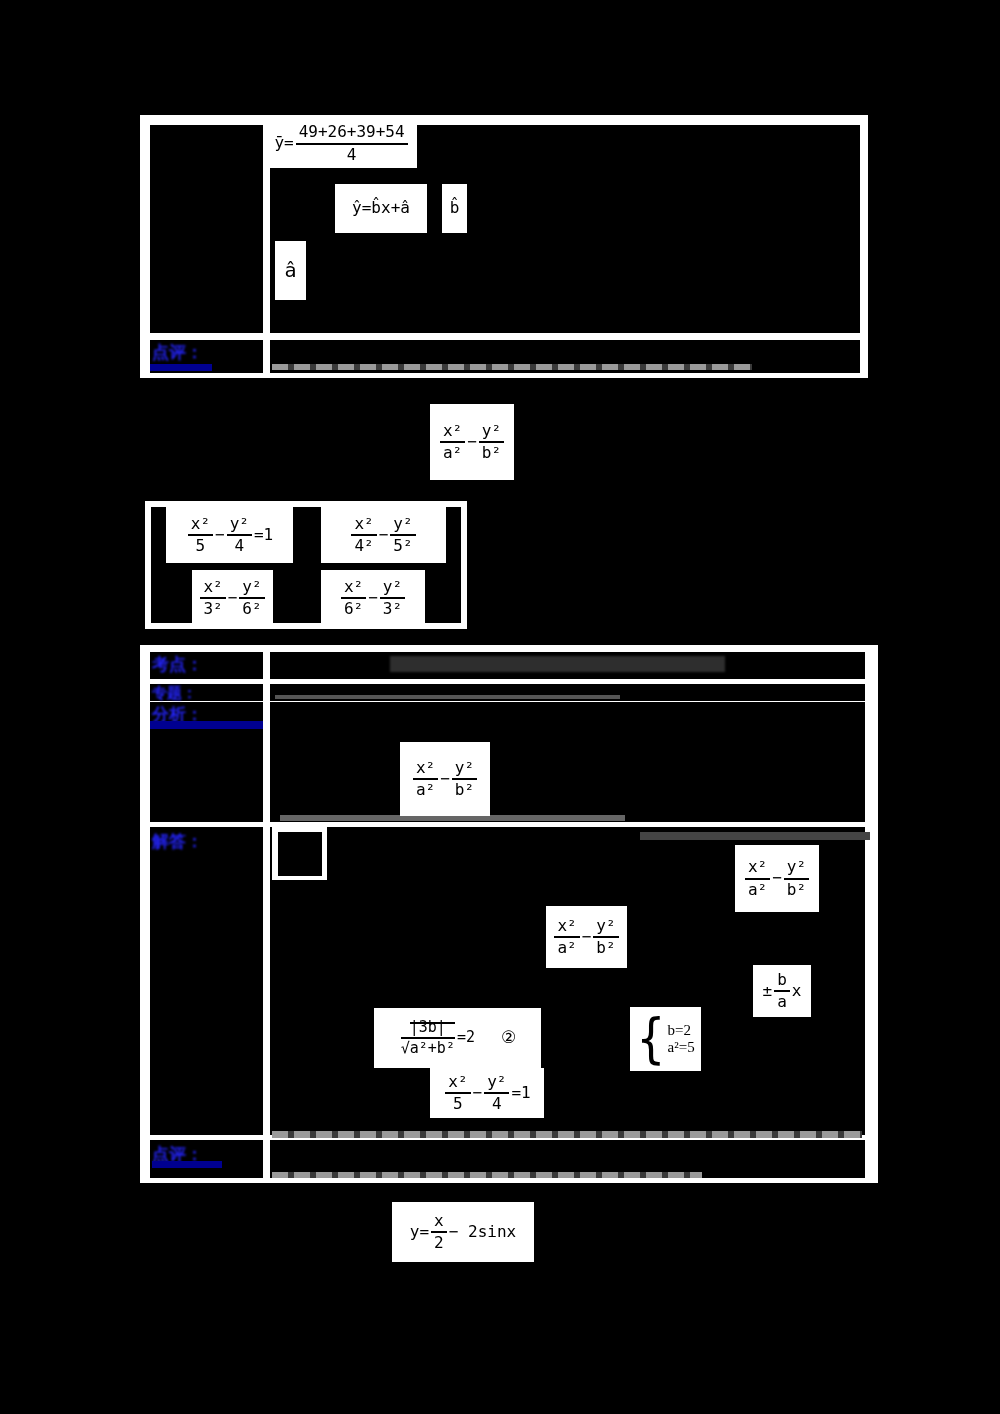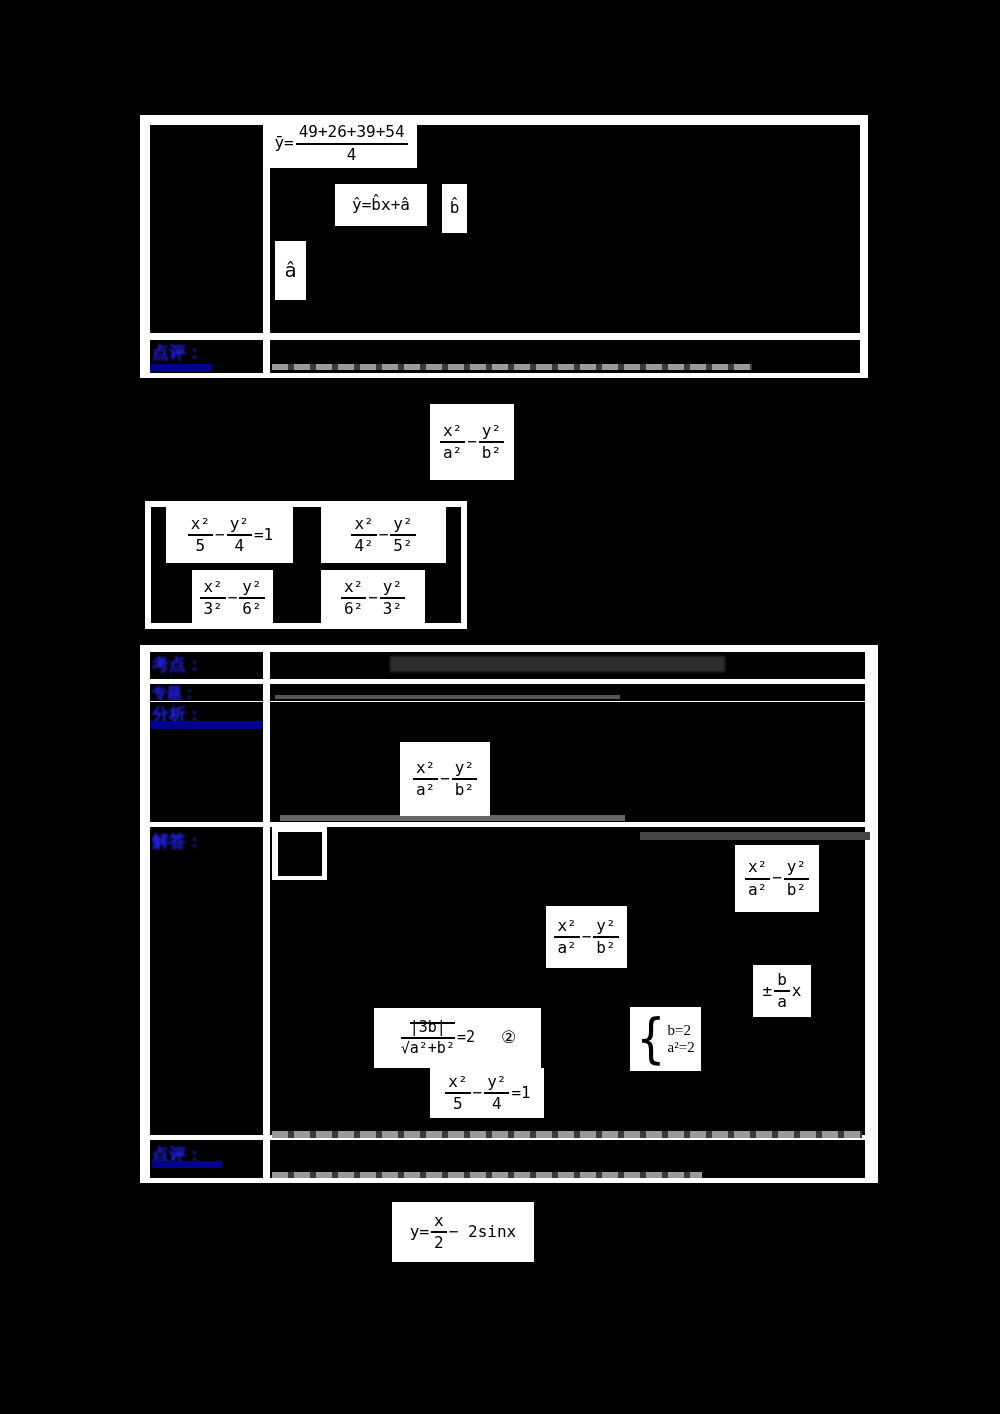--- a/index.html
+++ b/index.html
@@ -42,21 +42,21 @@
   <div class="remnant dashline" style="left:272px;top:364px;width:480px;height:6px;"></div>
 
   <div class="fbox" style="left:267px;top:119px;width:150px;height:49px;">
     <span>ȳ=</span>
       <span class="frac">
         <span class="n">49+26+39+54</span>
         <span class="d">4</span>
       </span>
   </div>
 
-  <div class="fbox" style="left:335px;top:184px;width:92px;height:42px;">
+  <div class="fbox" style="left:335px;top:184px;width:92px;height:49px;">
     <span>ŷ=b̂x+â</span>
   </div>
   <div class="fbox" style="left:442px;top:184px;width:25px;height:49px;">
     <span>b̂</span>
   </div>
   <div class="fbox" style="left:275px;top:241px;width:31px;height:59px;font-size:20px;">
     <span>â</span>
   </div>
 
   <div class="fbox" style="left:430px;top:404px;width:84px;height:76px;">
@@ -209,21 +209,21 @@
         <span class="d"><span>√</span><span class="rad">a²+b²</span></span>
       </span>
       <span>=2</span>
       <span class="tag2">②</span>
   </div>
 
   <div class="fbox" style="left:630px;top:1007px;width:71px;height:64px;">
     <span class="brace">{</span>
       <span class="syscol">
         <span>b=2</span>
-        <span>a²=2</span>
+        <span>a²=5</span>
       </span>
   </div>
 
   <div class="fbox" style="left:430px;top:1068px;width:114px;height:50px;">
     <span class="frac">
         <span class="n">x²</span>
         <span class="d">5</span>
       </span>
       <span>−</span>
       <span class="frac">

